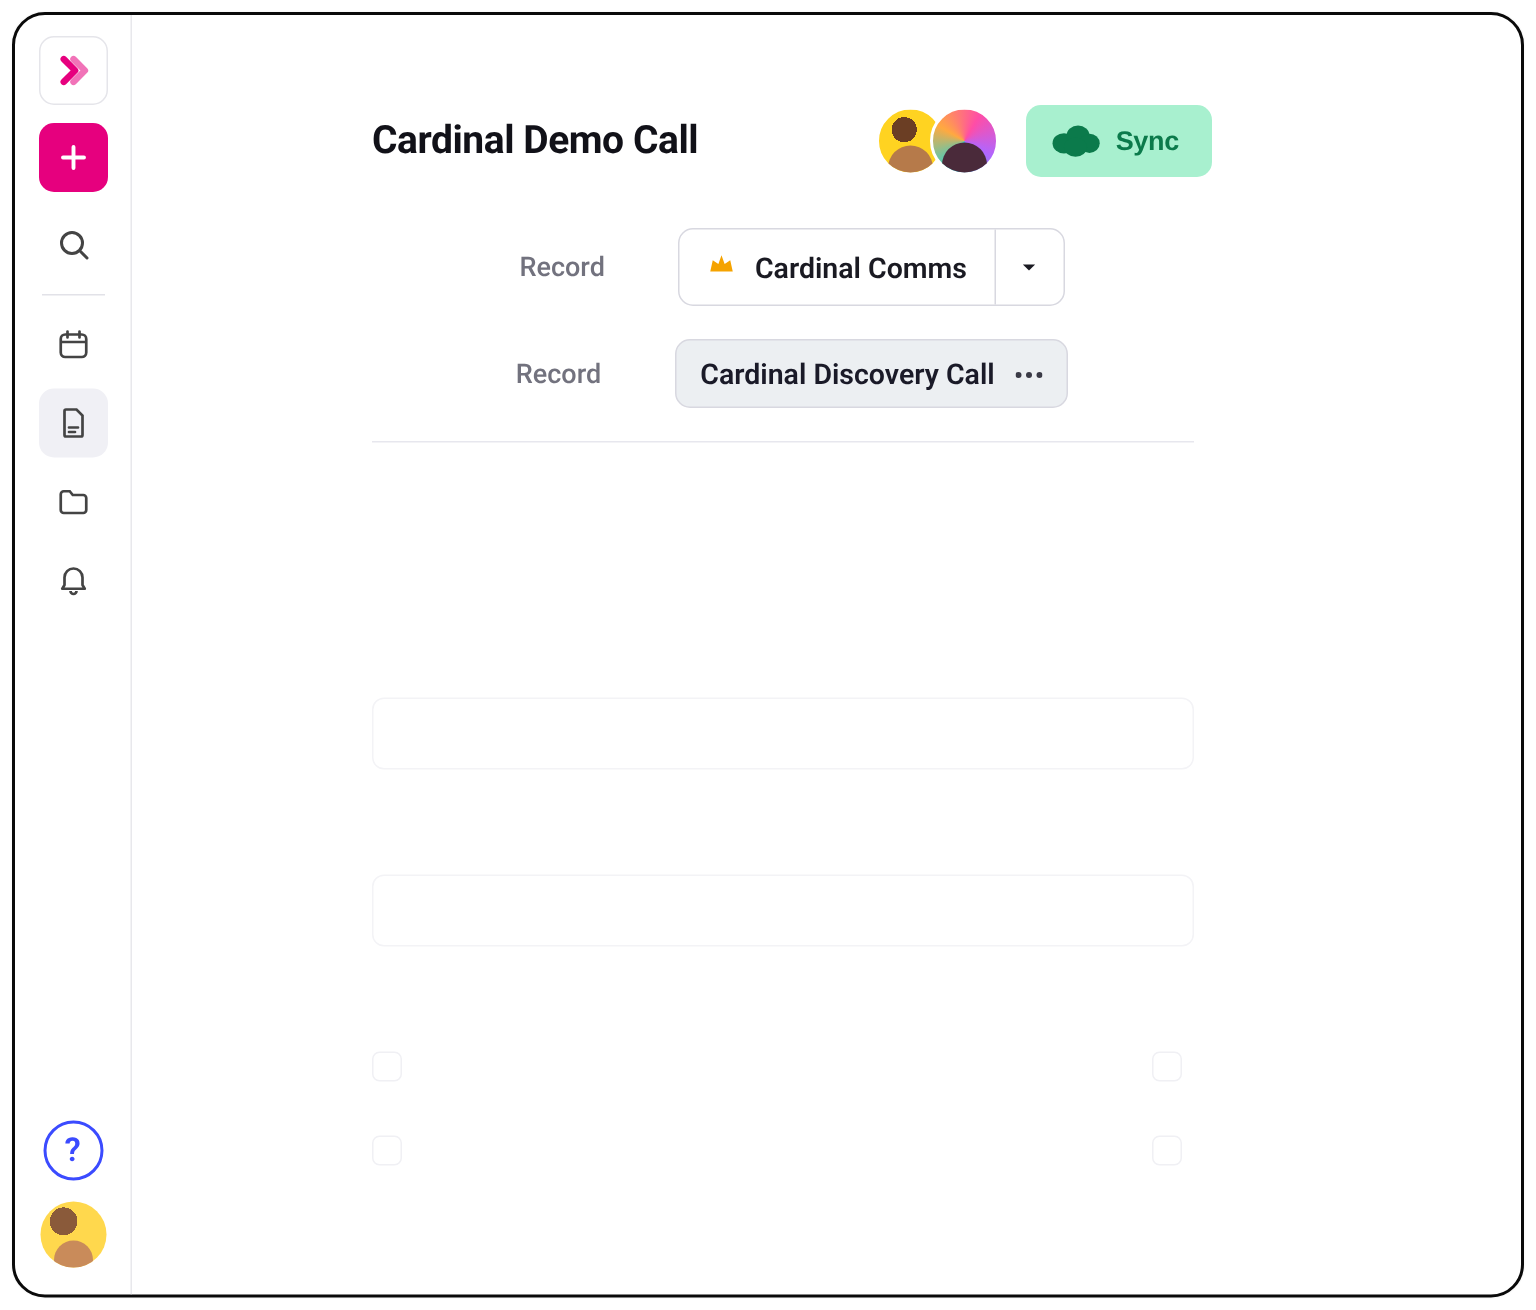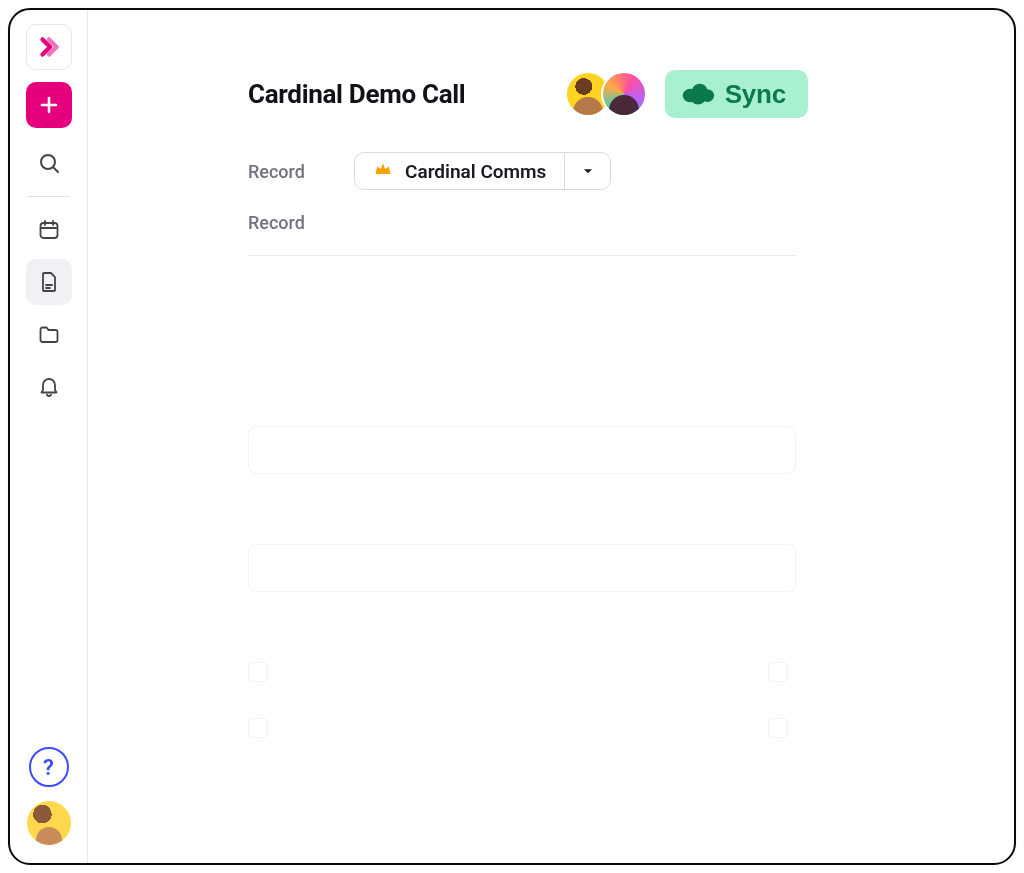--- a/index.html
+++ b/index.html
@@ -129,42 +129,43 @@
     background:#a8f0cf;
     border-radius:10px;
     padding: 10px 22px 10px 16px;
     height:48px;
   }
   .sync-btn .cloud {
     color:#0b7a4b;
   }
   .sync-btn .sync-text {
     color:#0b7a4b;
-    font-size:26px;
+    font-size:18px;
     font-weight:750;
     letter-spacing:-0.2px;
   }
 
   .meta-row {
     display:flex;
     align-items:center;
     gap: 42px;
     margin-bottom: 22px;
+    justify-content: center;
   }
   .meta-label {
     width: 64px;
     font-size:18px;
     color:#72727e;
     font-weight:500;
   }
   .record-pill {
     display:flex; align-items:stretch;
     border:1.5px solid #d8d8e0;
     border-radius:10px;
-    height:38px;
+    height:52px;
     background:#fff;
   }
   .record-main {
     display:flex; align-items:center; gap:12px;
     padding: 0 18px;
   }
   .record-main .crown { color:#f5a300; }
   .record-text { font-size:19px; font-weight:650; color:#1a1a22;}
   .record-caret {
     width:46px;
@@ -294,20 +295,30 @@
           <div class="record-caret">
             <svg width="14" height="14" viewBox="0 0 24 24" fill="#1a1a22">
                 <path d="M5 9l7 7 7-7z"></path>
               </svg>
           </div>
         </div>
       </div>
 
       <div class="meta-row">
         <span class="meta-label">Record</span>
+        <div class="meeting-pill">
+          <span class="meeting-text">Cardinal Discovery Call</span>
+          <span class="dots3">
+            <svg width="18" height="4" viewBox="0 0 18 4" fill="#3a3a46">
+                <circle cx="2" cy="2" r="2"></circle>
+                <circle cx="9" cy="2" r="2"></circle>
+                <circle cx="16" cy="2" r="2"></circle>
+              </svg>
+          </span>
+        </div>
       </div>
 
       <hr class="hr">
 
       <div class="ghost-area">
         <div class="ghost-box"></div>
         <div class="ghost-box"></div>
         <div class="ghost-row">
           <div class="ghost-sq"></div>
           <div class="ghost-sq"></div>

